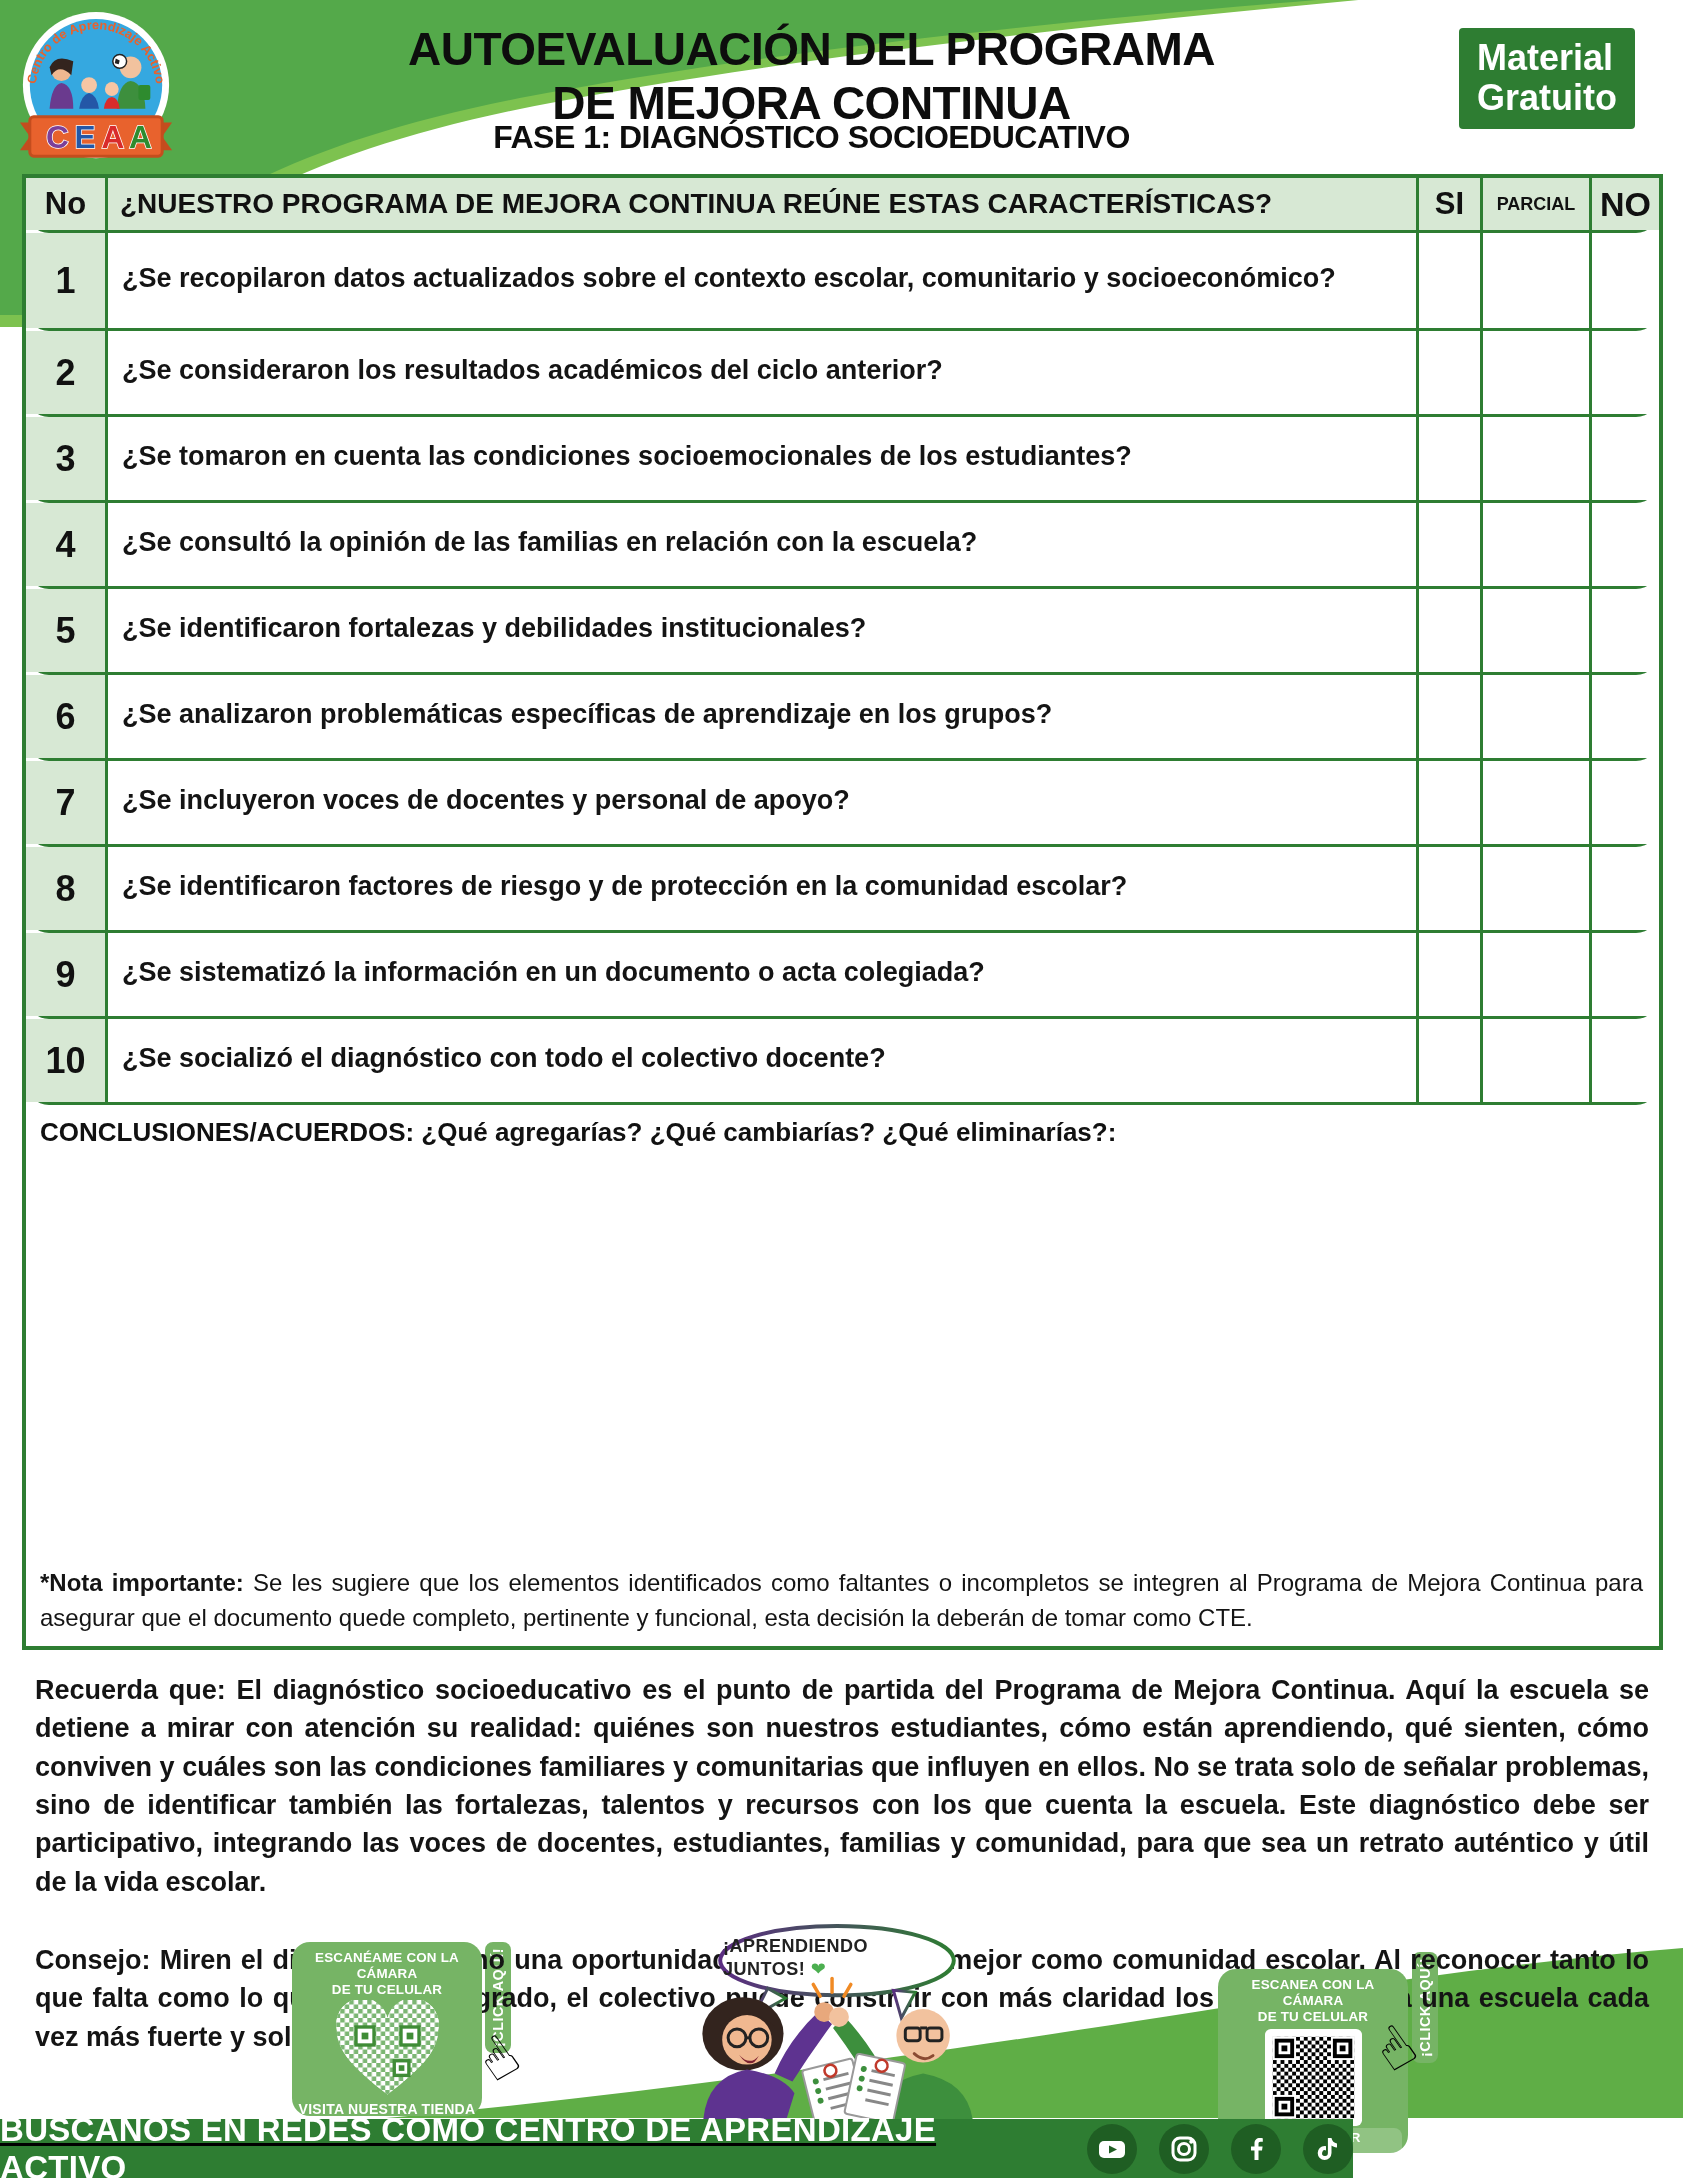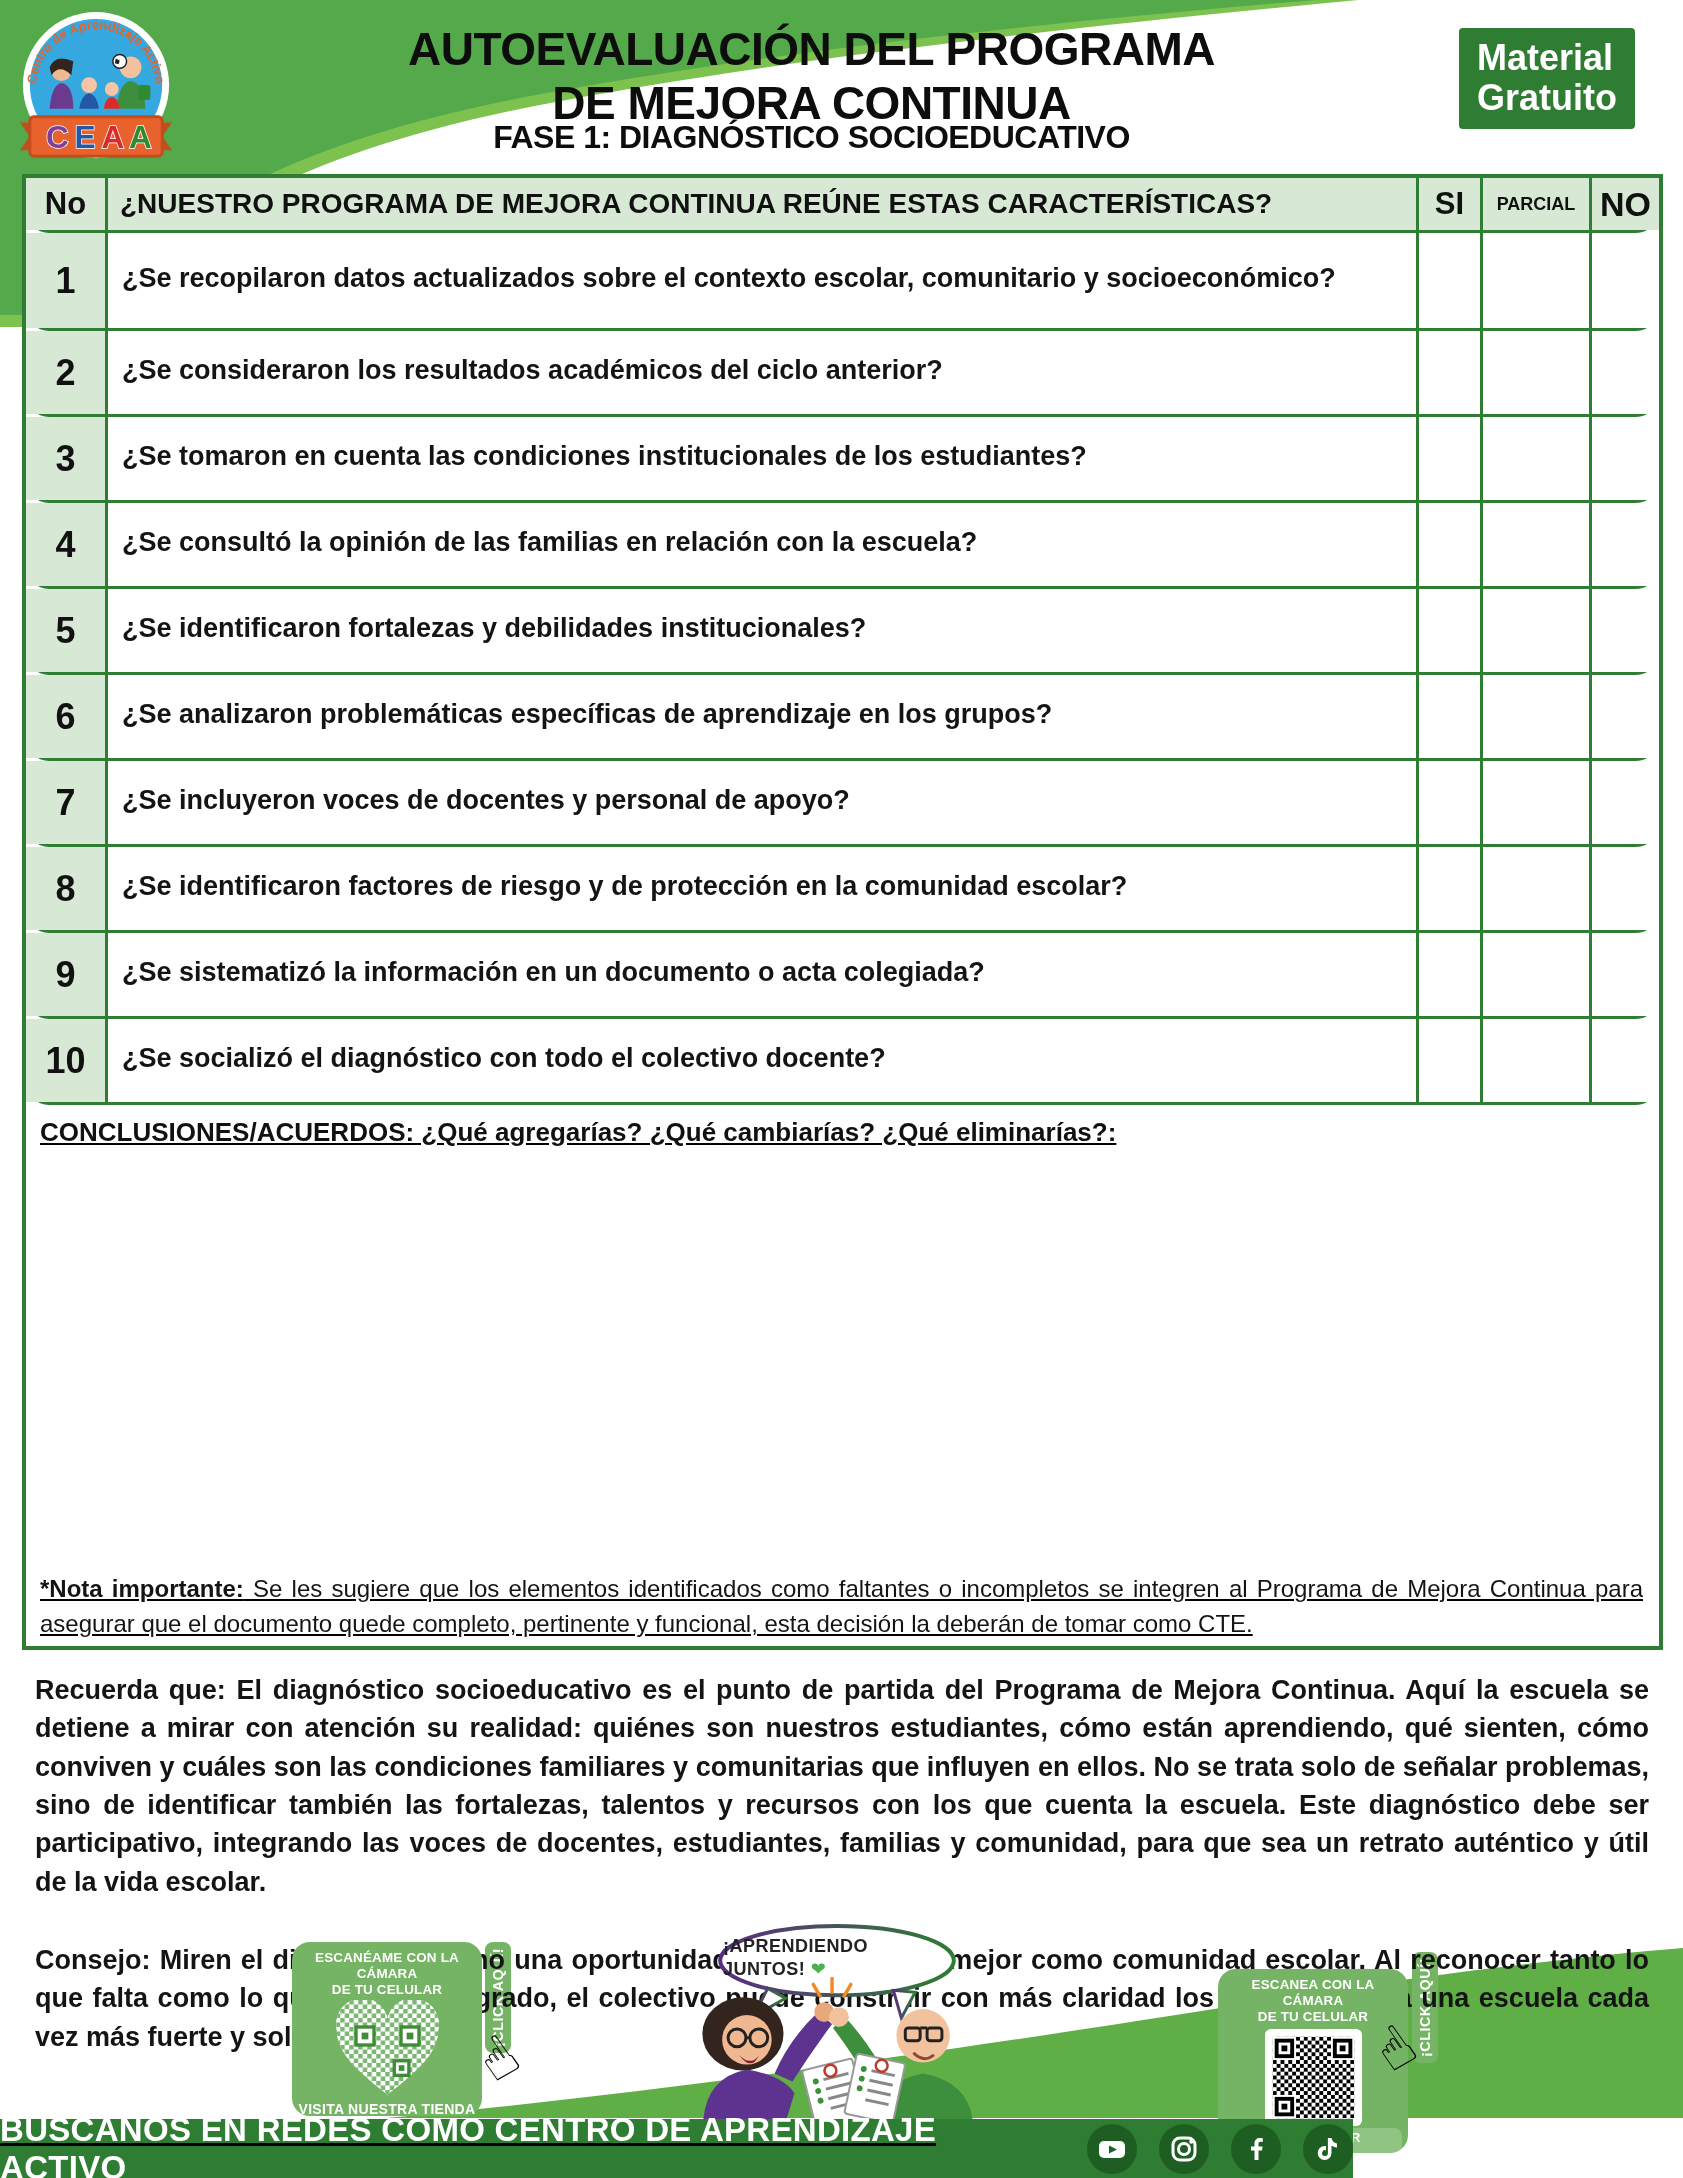--- a/index.html
+++ b/index.html
@@ -32,21 +32,21 @@
   .hc.par { font-size:18px; font-weight:800; }
   .hc.no  { font-size:34px; font-weight:800; }
   .rq { height:86px; }
   .rq.tall { height:98px; }
   .numcell { background:#d7e8d4; display:flex; align-items:center; justify-content:center;
              font-size:36px; font-weight:800; color:#111; }
   .qcell { display:flex; align-items:center; padding:0 16px 4px 14px; }
   .qcell span { width:100%; font-size:27px; font-weight:700; color:#141414; line-height:1.3; text-align:justify; }
   .acell { background:#fff; }
 
-  .rowc { height:541px; display:flex; flex-direction:column; padding:12px 16px 4px 14px;text-decoration:underline; }
+  .rowc { height:541px; display:flex; flex-direction:column; padding:12px 16px 10px 14px; }
   .concl-label { font-size:26px; font-weight:800; color:#111; }
   .concl-fill { flex:1; }
   .nota { font-size:24px; color:#141414; line-height:1.45; text-align:justify; }
   .nota b { font-weight:800; }
 
   
   .paras { position:absolute; left:35px; top:1671px; width:1614px; z-index:2; color:#141414; }
   .paras p { font-size:27px; font-weight:700; line-height:1.42; text-align:justify; }
   .paras p + p { margin-top:40px; }
   .paras b { font-weight:900; }
@@ -170,21 +170,21 @@
       <div class="qcell">
           <span>¿Se consideraron los resultados académicos del ciclo anterior?</span>
         </div>
       <div class="acell"></div>
       <div class="acell"></div>
       <div class="acell"></div>
     </div>
     <div class="row rq">
       <div class="numcell">3</div>
       <div class="qcell">
-          <span>¿Se tomaron en cuenta las condiciones institucionales de los estudiantes?</span>
+          <span>¿Se tomaron en cuenta las condiciones socioemocionales de los estudiantes?</span>
         </div>
       <div class="acell"></div>
       <div class="acell"></div>
       <div class="acell"></div>
     </div>
     <div class="row rq">
       <div class="numcell">4</div>
       <div class="qcell">
           <span>¿Se consultó la opinión de las familias en relación con la escuela?</span>
         </div>

